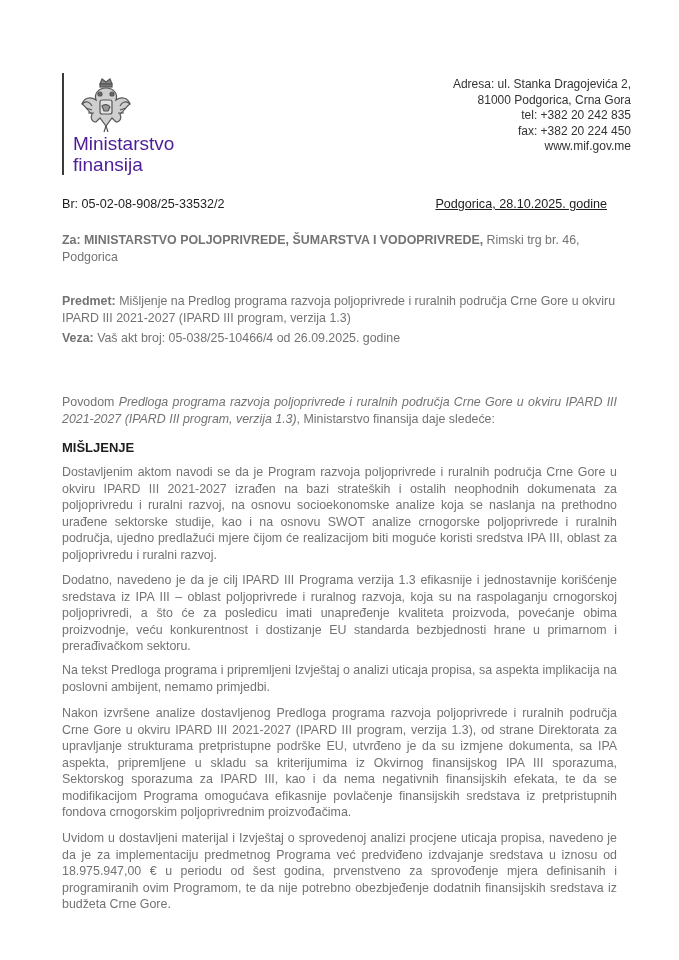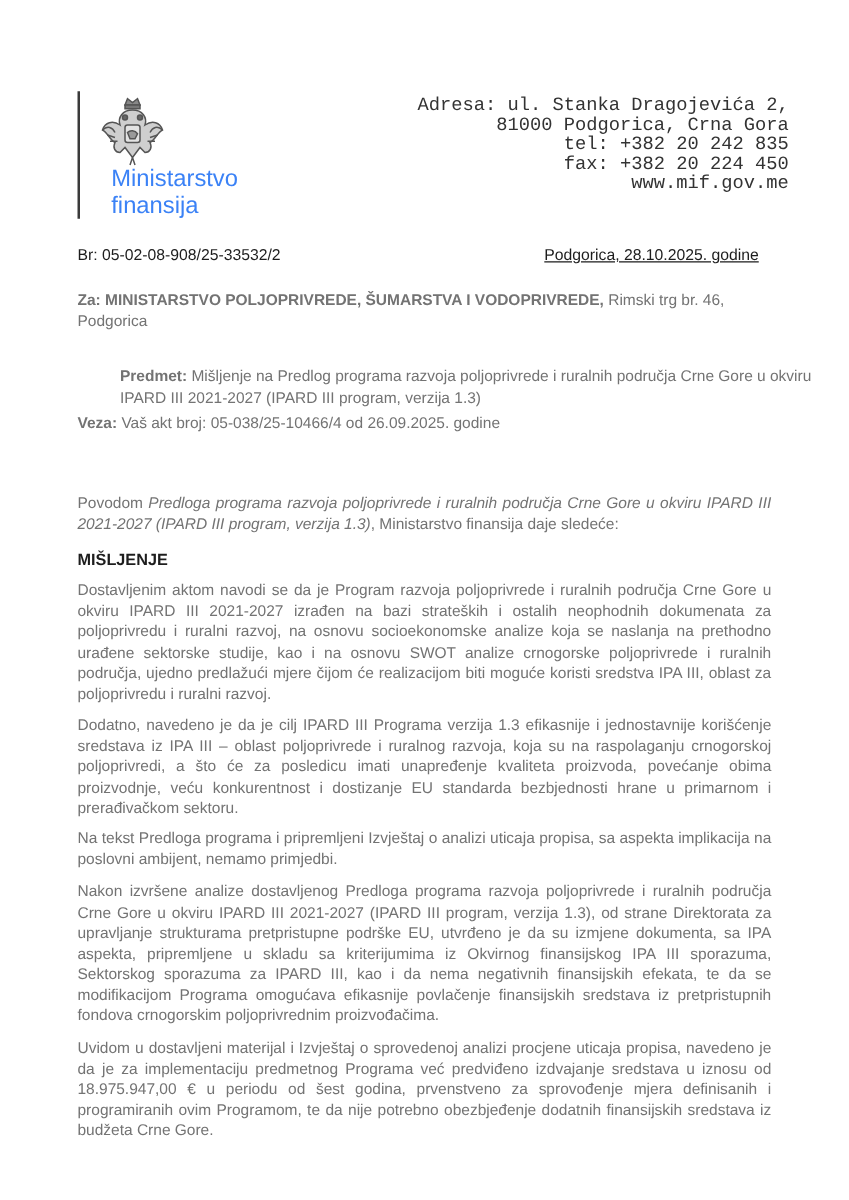--- a/index.html
+++ b/index.html
@@ -5,28 +5,28 @@
     html, body { margin: 0; padding: 0; background: #ffffff; }
     body {
       width: 679px; height: 960px; position: relative; overflow: hidden;
       font-family: "Liberation Sans", sans-serif; color: #1d1d1d;
     }
     .page { position: absolute; left: 0; top: 0; width: 679px; height: 960px; }
 
     .logo-bar { position: absolute; left: 62px; top: 73px; width: 2px; height: 102px; background: #3a3a3a; }
     .crest { position: absolute; left: 78px; top: 76px; width: 56px; height: 58px; }
     .ministry-name {
-      position: absolute; left: 89px; top: 133px;
-      font-size: 19px; line-height: 21px; color: #3b82f6;
+      position: absolute; left: 73px; top: 133px;
+      font-size: 19px; line-height: 21px; color: #4c1d95;
     }
     .ministry-name span { display: block; }
 
     .contact {
       position: absolute; right: 48px; top: 77px; text-align: right;
-      font-family: Liberation Mono, monospace; font-size: 15px; line-height: 15.6px; color: #333;
+      font-family: Liberation Sans, sans-serif; font-size: 12px; line-height: 15.6px; color: #333;
     }
     .contact div { white-space: nowrap; }
 
     .ref-line { position: absolute; left: 62px; top: 197px; font-size: 12.6px; }
     .date-line { position: absolute; right: 72px; top: 197px; font-size: 12.6px; text-decoration: underline; }
 
     .body-text {
       position: absolute; left: 62px; width: 555px;
       font-size: 12.4px; line-height: 16.5px; color: #737373;
     }
@@ -76,21 +76,21 @@
 
   <div class="ref-line">Br: 05-02-08-908/25-33532/2</div>
   <div class="date-line">Podgorica, 28.10.2025. godine</div>
 
   <div class="body-text" style="top:232px;">
     <span class="b">Za:</span>
     <span class="b">MINISTARSTVO POLJOPRIVREDE, ŠUMARSTVA I VODOPRIVREDE,</span><span> Rimski trg br. 46, Podgorica</span>
   </div>
 
 
-  <div class="body-text" style="top:293px;margin-left:34px;">
+  <div class="body-text" style="top:293px;">
     <span class="b">Predmet:</span><span> Mišljenje na Predlog programa razvoja poljoprivrede i ruralnih područja Crne Gore u okviru IPARD III 2021-2027 (IPARD III program, verzija 1.3)</span>
   </div>
 
   <div class="body-text" style="top:330px;">
     <span class="b">Veza:</span><span> Vaš akt broj: 05-038/25-10466/4 od 26.09.2025. godine</span>
   </div>
 
 
   <div class="body-text just" style="top:394px;">
     <span>Povodom </span><span class="i">Predloga programa razvoja poljoprivrede i ruralnih područja Crne Gore u okviru IPARD III 2021-2027 (IPARD III program, verzija 1.3)</span><span>, Ministarstvo finansija daje sledeće:</span>

